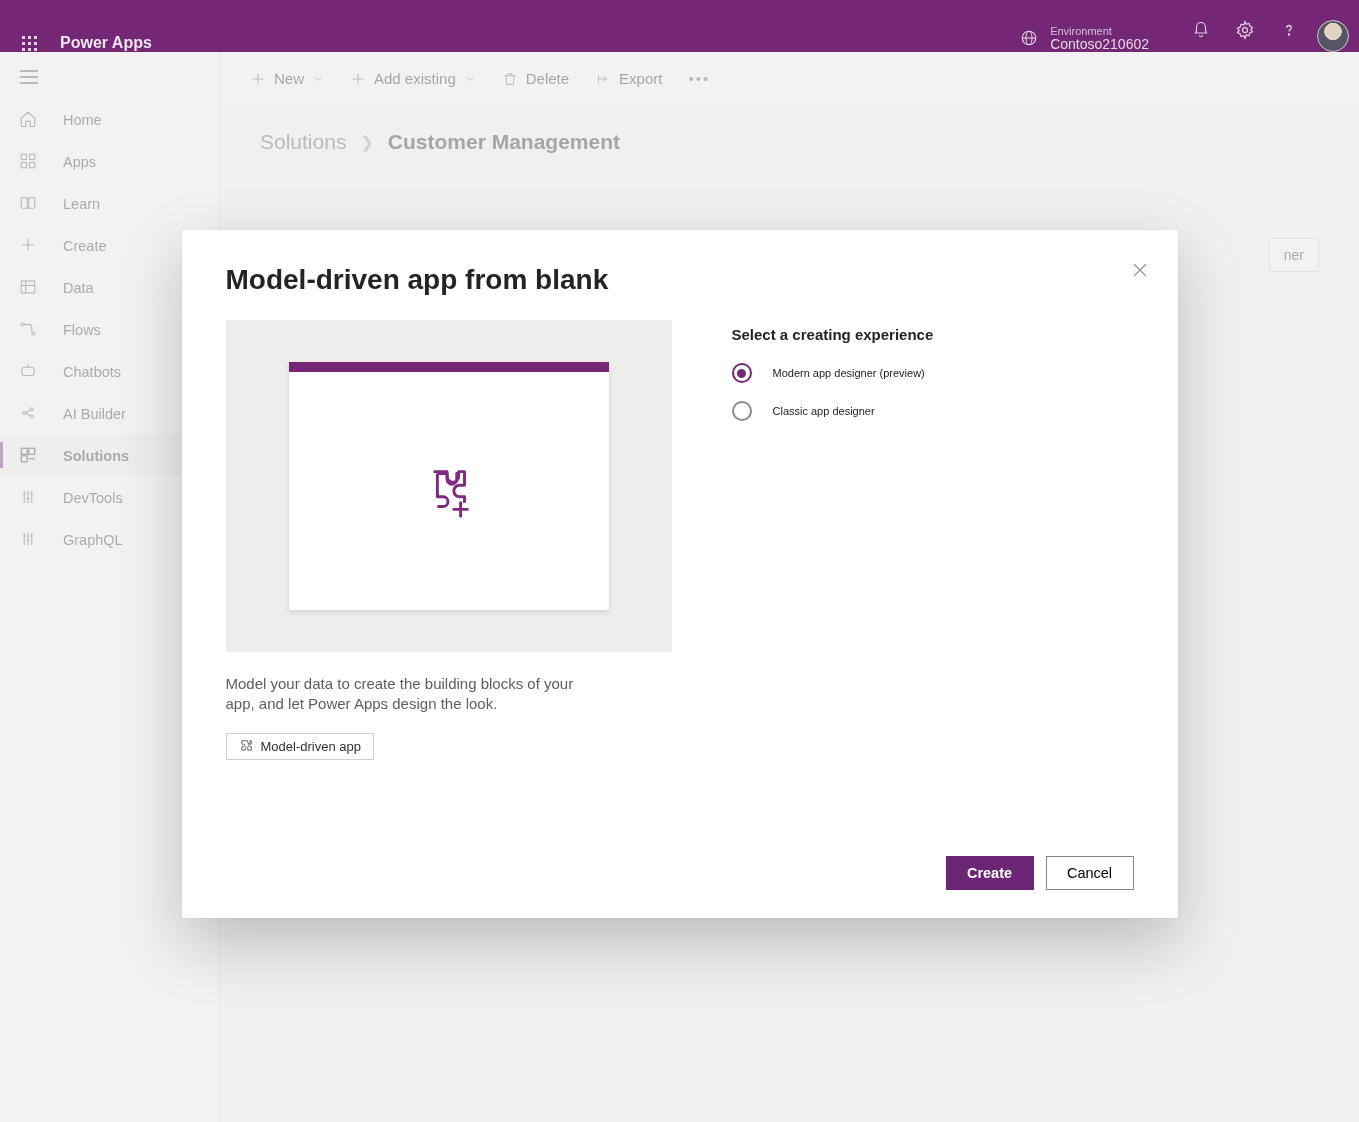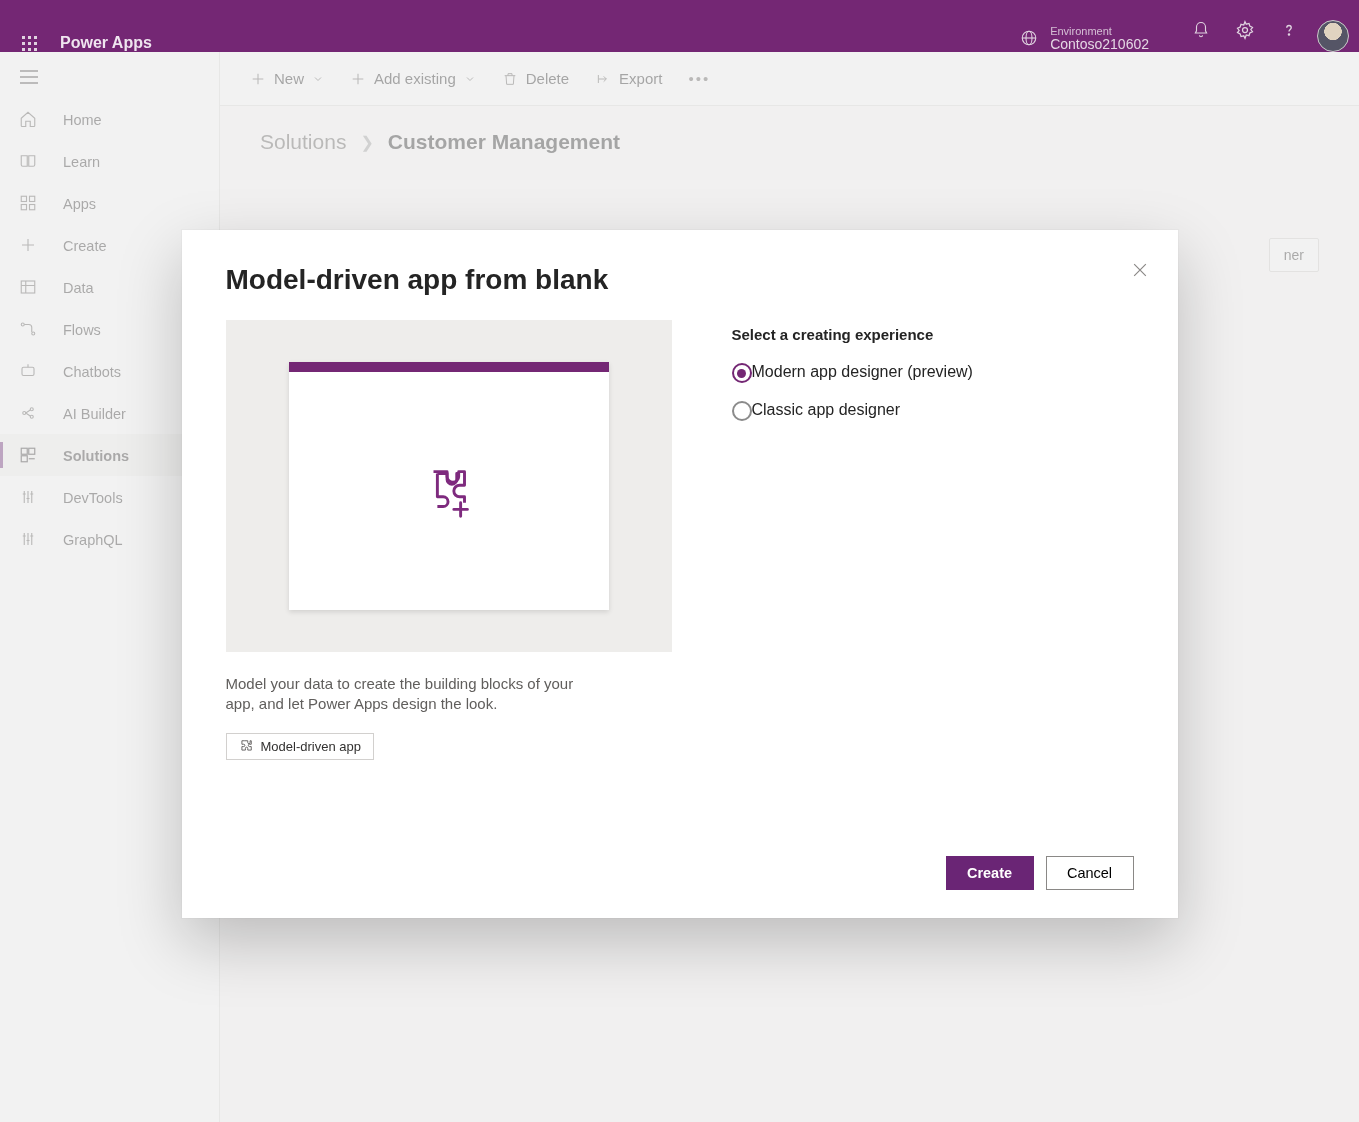--- a/index.html
+++ b/index.html
@@ -122,21 +122,21 @@
   }
   .preview-card .bar { height:10px; background:var(--purple); }
   .preview-card .body { flex:1; display:flex; align-items:center; justify-content:center;}
   .modal .desc { margin-top:22px; font-size:15px; color:#605e5c; line-height:1.35; max-width:380px;}
   .tag {
     margin-top:18px; display:inline-flex; align-items:center; gap:8px;
     border:1px solid #d2d0ce; background:#fff; padding:5px 12px; font-size:13px; color:#323130;
   }
   .modal .right-col { flex:1; padding-top:6px;}
   .modal .right-col .heading { font-weight:600; font-size:15px; margin-bottom:20px;}
-  .radio-row { display:flex; gap:0; font-size:16px; margin-bottom:18px; cursor:pointer;}
+  .radio-row { display:flex; align-items:center; gap:21px; font-size:11px; margin-bottom:18px; cursor:pointer;}
   .radio {
     width:20px; height:20px; border-radius:50%;
     border:2px solid var(--purple); background:#fff; position:relative; flex-shrink:0;
   }
   .radio.unselected { border-color:#8b8b8b;}
   .radio.selected::after {
     content:""; position:absolute; inset:3.5px; border-radius:50%; background:var(--purple);
   }
   .modal .footer {
     display:flex; justify-content:flex-end; gap:12px;
@@ -217,35 +217,35 @@
       <span class="icon">
           <svg width="18" height="18" viewBox="0 0 24 24" fill="none" stroke="#605e5c" stroke-width="1.5">
             <path d="M3 11l9-8 9 8v10a1 1 0 01-1 1h-5v-7h-6v7H4a1 1 0 01-1-1V11z"></path>
           </svg>
         </span>
       <span>Home</span>
     </div>
     <div class="item">
       <span class="icon">
           <svg width="18" height="18" viewBox="0 0 24 24" fill="none" stroke="#605e5c" stroke-width="1.5">
-            <path d="M3 5h8v14H5a2 2 0 01-2-2V5zM21 5h-8v14h6a2 2 0 002-2V5z"></path>
-          </svg>
-        </span>
-      <span>Learn</span>
-    </div>
-    <div class="item">
-      <span class="icon">
-          <svg width="18" height="18" viewBox="0 0 24 24" fill="none" stroke="#605e5c" stroke-width="1.5">
             <rect x="3" y="3" width="7" height="7"></rect>
             <rect x="14" y="3" width="7" height="7"></rect>
             <rect x="3" y="14" width="7" height="7"></rect>
             <rect x="14" y="14" width="7" height="7"></rect>
           </svg>
         </span>
       <span>Apps</span>
+    </div>
+    <div class="item">
+      <span class="icon">
+          <svg width="18" height="18" viewBox="0 0 24 24" fill="none" stroke="#605e5c" stroke-width="1.5">
+            <path d="M3 5h8v14H5a2 2 0 01-2-2V5zM21 5h-8v14h6a2 2 0 002-2V5z"></path>
+          </svg>
+        </span>
+      <span>Learn</span>
     </div>
     <div class="item">
       <span class="icon">
           <svg width="18" height="18" viewBox="0 0 24 24" stroke="#605e5c" stroke-width="1.5">
             <path d="M12 4v16M4 12h16"></path>
           </svg>
         </span>
       <span>Create</span>
     </div>
     <div class="item">

